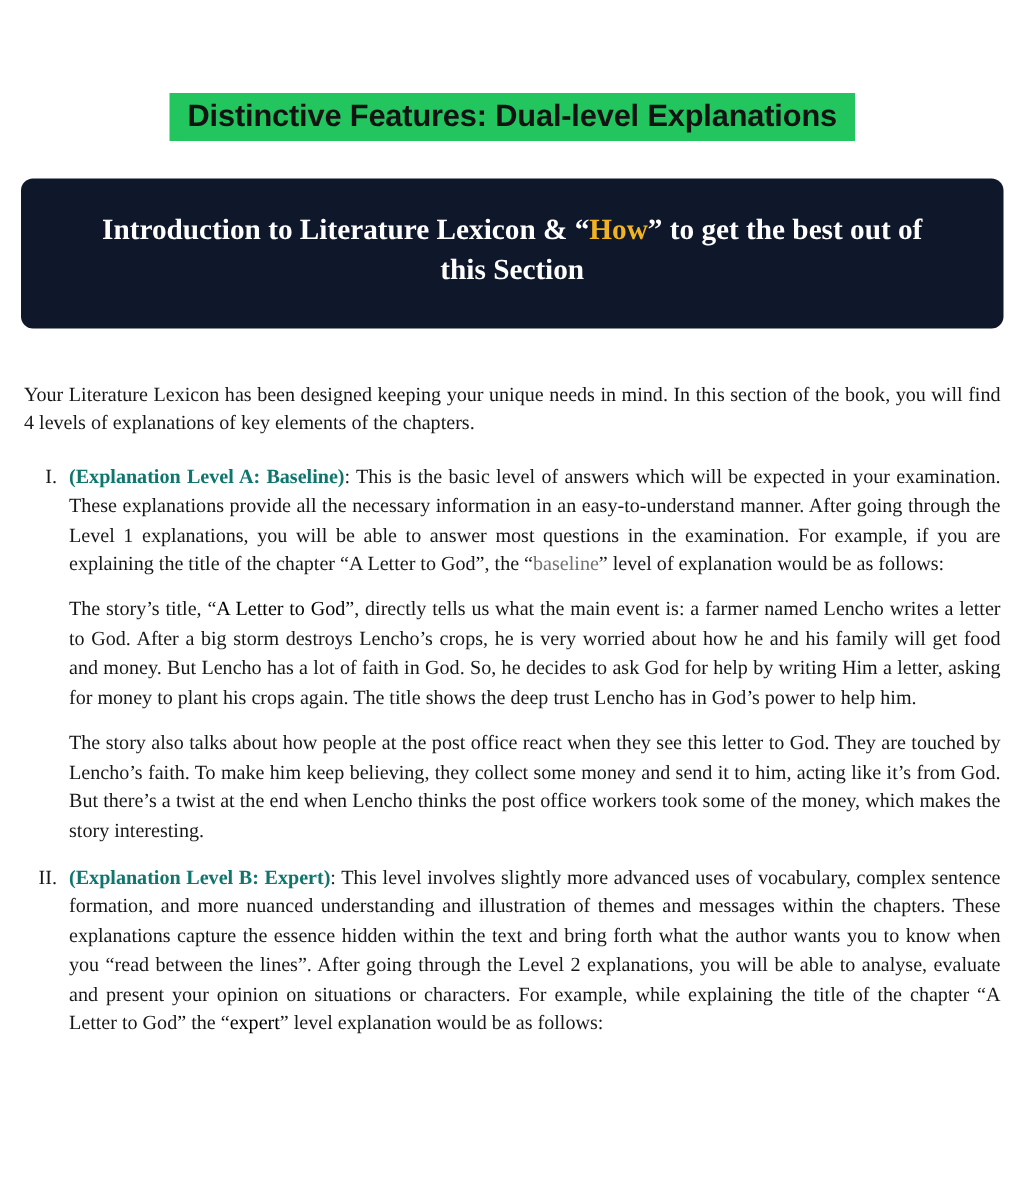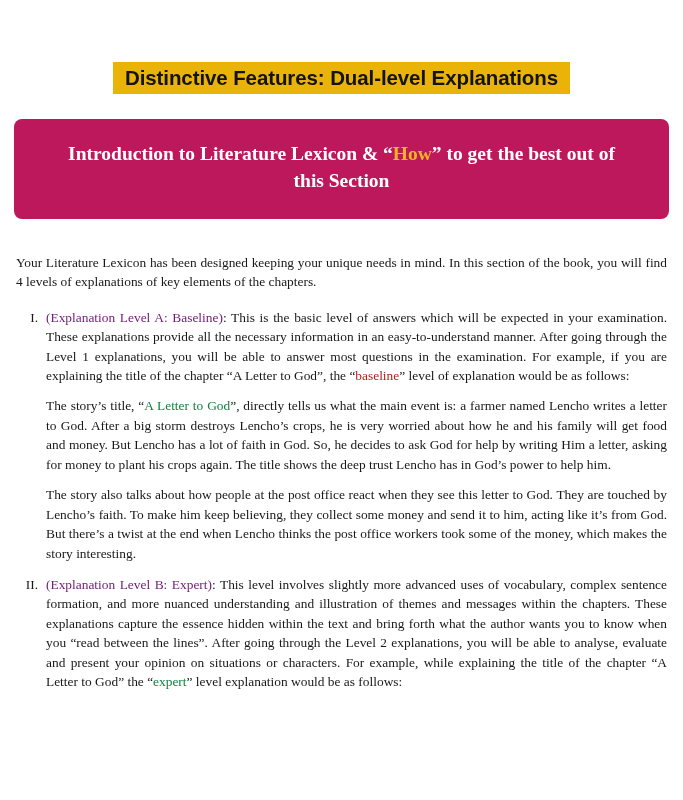--- a/index.html
+++ b/index.html
@@ -21,37 +21,37 @@
     box-sizing: border-box;
   }
 
   
   .title-wrap {
     padding-top: 62px;
     text-align: center;
   }
   .title-line {
     display: inline-block;
-    background: #eab308;
+    background: #22c55e;
     font-family: "Liberation Sans", sans-serif;
     font-weight: bold;
     font-size: 20.5px;
     color: #131313;
     line-height: 1.32;
     padding: 2px 12px 3px 12px;
     letter-spacing: -0.1px;
   }
   .title-line.second {
     margin-top: 1px;
   }
 
   
   .banner {
     margin: 25px 14px 0 14px;
-    background: #be185d;
+    background: #0f172a;
     border-radius: 8px;
     padding: 22px 46px 24px 46px;
     text-align: center;
     box-sizing: border-box;
   }
   .banner-text {
     font-family: "Liberation Serif", serif;
     font-weight: bold;
     font-size: 19.5px;
     line-height: 1.38;
@@ -92,28 +92,28 @@
     position: absolute;
     left: 0;
     top: 0;
     width: 22px;
     text-align: right;
     font-family: "Liberation Serif", serif;
     font-size: 13.4px;
     color: #181818;
   }
   .red {
-    color: #701a75;
-    font-weight: normal;
+    color: #0f766e;
+    font-weight: bold;
   }
   .blue {
-    color: #b91c1c;
+    color: #737373;
   }
   .red-plain {
-    color: #15803d;
+    color: #000000;
   }
   .sub-para {
     margin-top: 11px;
   }
 </style>
 </head>
 <body>
 
 <div class="page">
 

